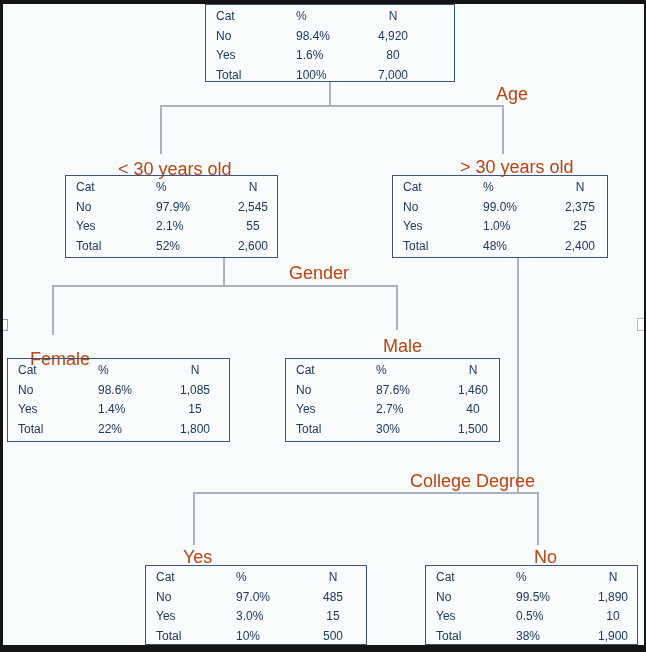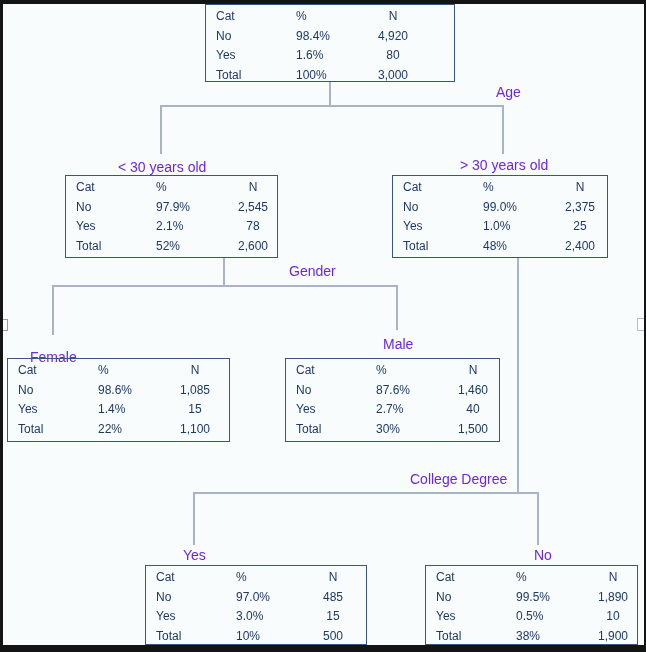--- a/index.html
+++ b/index.html
@@ -38,21 +38,21 @@
     font-size:12px;
     line-height:19.5px;
   }
   .trow{position:relative;height:19.5px;}
   .trow span{position:absolute;white-space:nowrap;}
   .c1{left:10px;}
   .c2{left:90px;}
   .c3{left:150px;width:74px;text-align:center;}
 
   
-  .lbl{position:absolute;font-size:14px;white-space:nowrap;color:#6d28d9;}
+  .lbl{position:absolute;font-size:18px;white-space:nowrap;color:#c2410c;}
 </style>
 </head>
 <body>
 
 <div id="stage">
 
   <div class="conn v" style="left:329px;top:82px;height:24px;"></div>
   <div class="conn h" style="left:160px;top:105px;width:343px;"></div>
   <div class="conn v" style="left:160px;top:105px;height:49px;"></div>
   <div class="conn v" style="left:502px;top:105px;height:49px;"></div>
@@ -90,39 +90,39 @@
       <span class="c3">4,920</span>
     </div>
     <div class="trow">
       <span class="c1">Yes</span>
       <span class="c2">1.6%</span>
       <span class="c3">80</span>
     </div>
     <div class="trow">
       <span class="c1">Total</span>
       <span class="c2">100%</span>
-      <span class="c3">3,000</span>
+      <span class="c3">7,000</span>
     </div>
   </div>
 
   <div class="node" style="left:65px;top:175px;width:213px;height:83px;">
     <div class="trow">
       <span class="c1">Cat</span>
       <span class="c2">%</span>
       <span class="c3">N</span>
     </div>
     <div class="trow">
       <span class="c1">No</span>
       <span class="c2">97.9%</span>
       <span class="c3">2,545</span>
     </div>
     <div class="trow">
       <span class="c1">Yes</span>
       <span class="c2">2.1%</span>
-      <span class="c3">78</span>
+      <span class="c3">55</span>
     </div>
     <div class="trow">
       <span class="c1">Total</span>
       <span class="c2">52%</span>
       <span class="c3">2,600</span>
     </div>
   </div>
 
   <div class="node" style="left:392px;top:175px;width:216px;height:83px;">
     <div class="trow">
@@ -159,21 +159,21 @@
       <span class="c3">1,085</span>
     </div>
     <div class="trow">
       <span class="c1">Yes</span>
       <span class="c2">1.4%</span>
       <span class="c3">15</span>
     </div>
     <div class="trow">
       <span class="c1">Total</span>
       <span class="c2">22%</span>
-      <span class="c3">1,100</span>
+      <span class="c3">1,800</span>
     </div>
   </div>
 
   <div class="node" style="left:285px;top:358px;width:215px;height:84px;">
     <div class="trow">
       <span class="c1">Cat</span>
       <span class="c2">%</span>
       <span class="c3">N</span>
     </div>
     <div class="trow">

